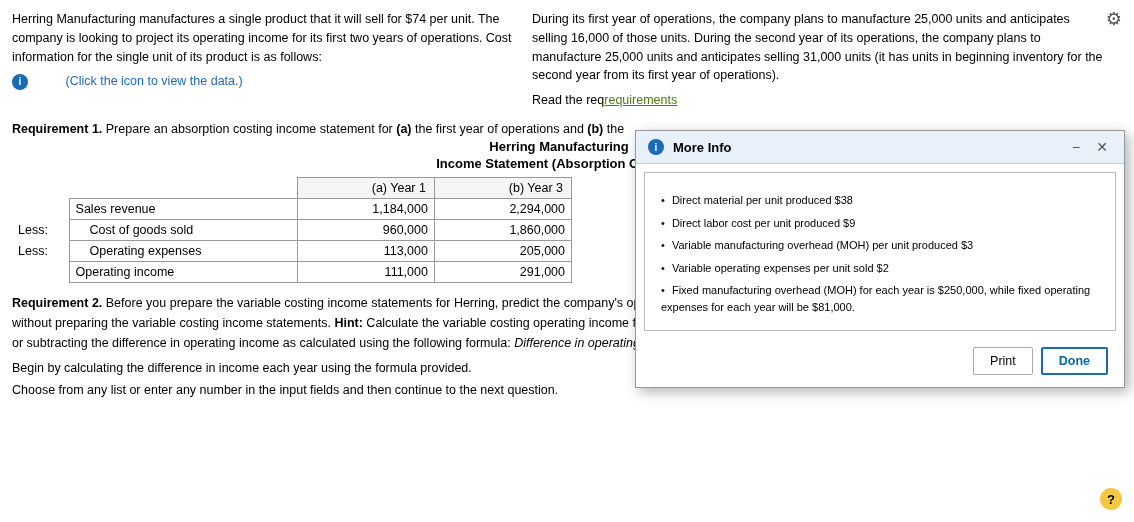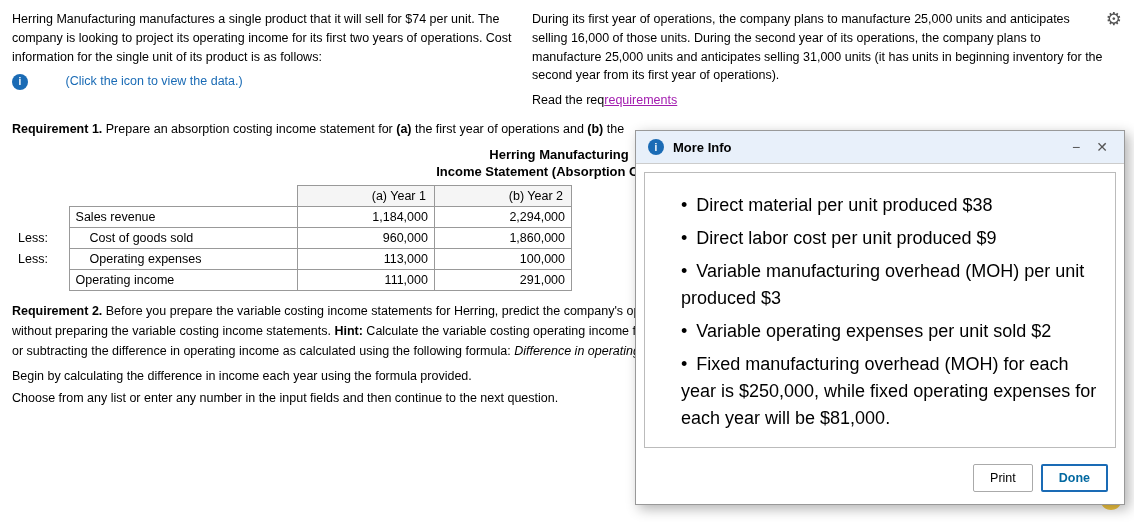--- a/index.html
+++ b/index.html
@@ -58,21 +58,21 @@
       color: white;
       border-radius: 50%;
       font-size: 10px;
       font-weight: bold;
       margin-right: 3px;
       vertical-align: middle;
     }
 
     .requirement-text {
       font-size: 12.5px;
-      margin-bottom: 8px;
+      margin-bottom: 0;
       line-height: 1.5;
     }
 
     .requirement-text b {
       font-weight: bold;
     }
 
     .table-section {
       margin-bottom: 10px;
     }
@@ -194,23 +194,22 @@
       margin: 8px;
     }
 
     .modal-body ul {
       list-style: none;
       padding: 0;
     }
 
     .modal-body ul li {
       padding: 3px 0;
-      font-size: 18px;
+      font-size: 11px;
       line-height: 1.5;
-      margin-left: 20px;
     }
 
     .modal-body ul li::before {
       content: "• ";
       margin-right: 4px;
     }
 
     .modal-footer {
       display: flex;
       justify-content: flex-end;
@@ -249,21 +248,21 @@
       border-radius: 50%;
       display: flex;
       align-items: center;
       justify-content: center;
       font-weight: bold;
       font-size: 13px;
       cursor: pointer;
     }
 
     .read-link {
-      color: #a21caf;
+      color: #4d7c0f;
       text-decoration: underline;
     }
   </style>
 </head>
 <body>
 
 <div class="gear-container">
   <span style="font-size:18px; color:#555;">⚙</span>
 </div>
 
@@ -292,21 +291,21 @@
   <div class="table-section">
     <div class="company-title">Herring Manufacturing</div>
     <div class="statement-title">Income Statement (Absorption Costing)</div>
 
     <table class="income-table">
       <thead>
         <tr>
           <td style="border:none; width:50px;"></td>
           <td style="border:none; width:200px;"></td>
           <th class="value-cell">(a) Year 1</th>
-          <th class="value-cell">(b) Year 2</th>
+          <th class="value-cell">(b) Year 3</th>
         </tr>
       </thead>
       <tbody>
 
         <tr>
           <td style="border:none;"></td>
           <td class="label-cell">Sales revenue</td>
           <td class="value-cell">1,184,000</td>
           <td class="value-cell">2,294,000</td>
         </tr>
@@ -316,21 +315,21 @@
           <td class="label-cell sub-label">Cost of goods sold</td>
           <td class="value-cell">960,000</td>
           <td class="value-cell">1,860,000</td>
         </tr>
 
 
         <tr>
           <td style="border:none; font-size:12.5px;">Less:</td>
           <td class="label-cell sub-label">Operating expenses</td>
           <td class="value-cell">113,000</td>
-          <td class="value-cell">100,000</td>
+          <td class="value-cell">205,000</td>
         </tr>
 
         <tr>
           <td style="border:none;"></td>
           <td class="label-cell">Operating income</td>
           <td class="value-cell">111,000</td>
           <td class="value-cell">291,000</td>
         </tr>
       </tbody>
     </table>

